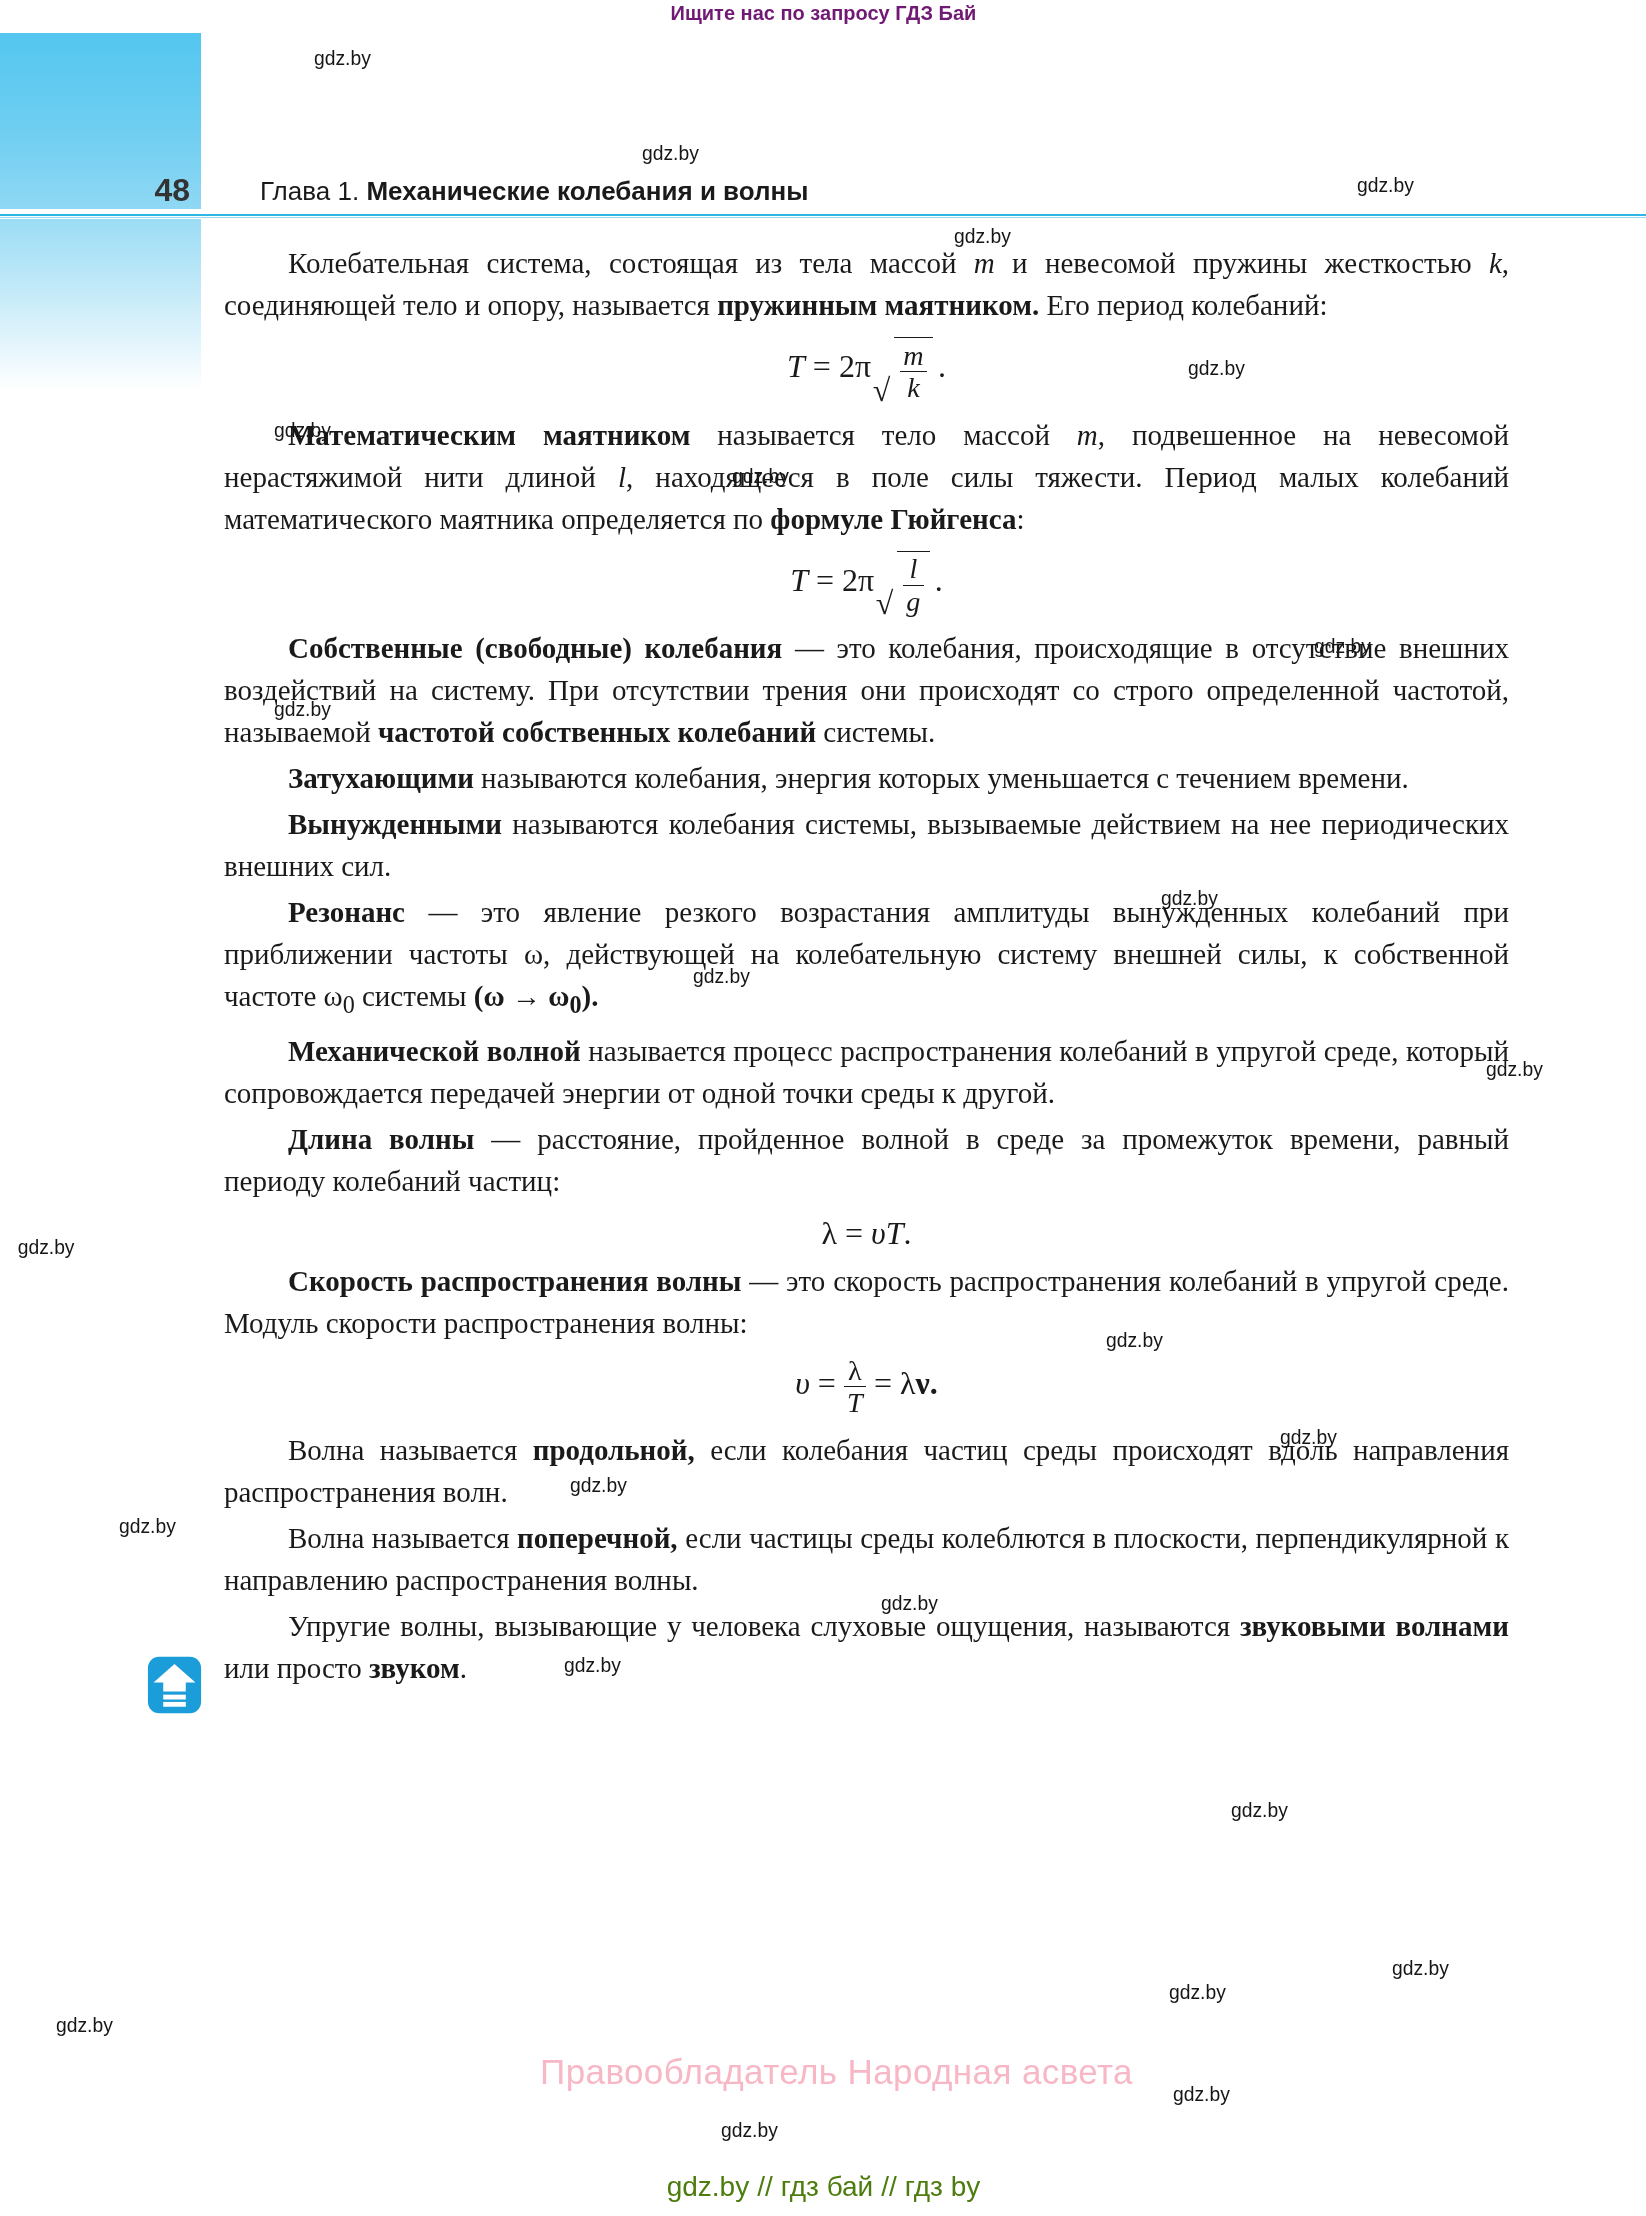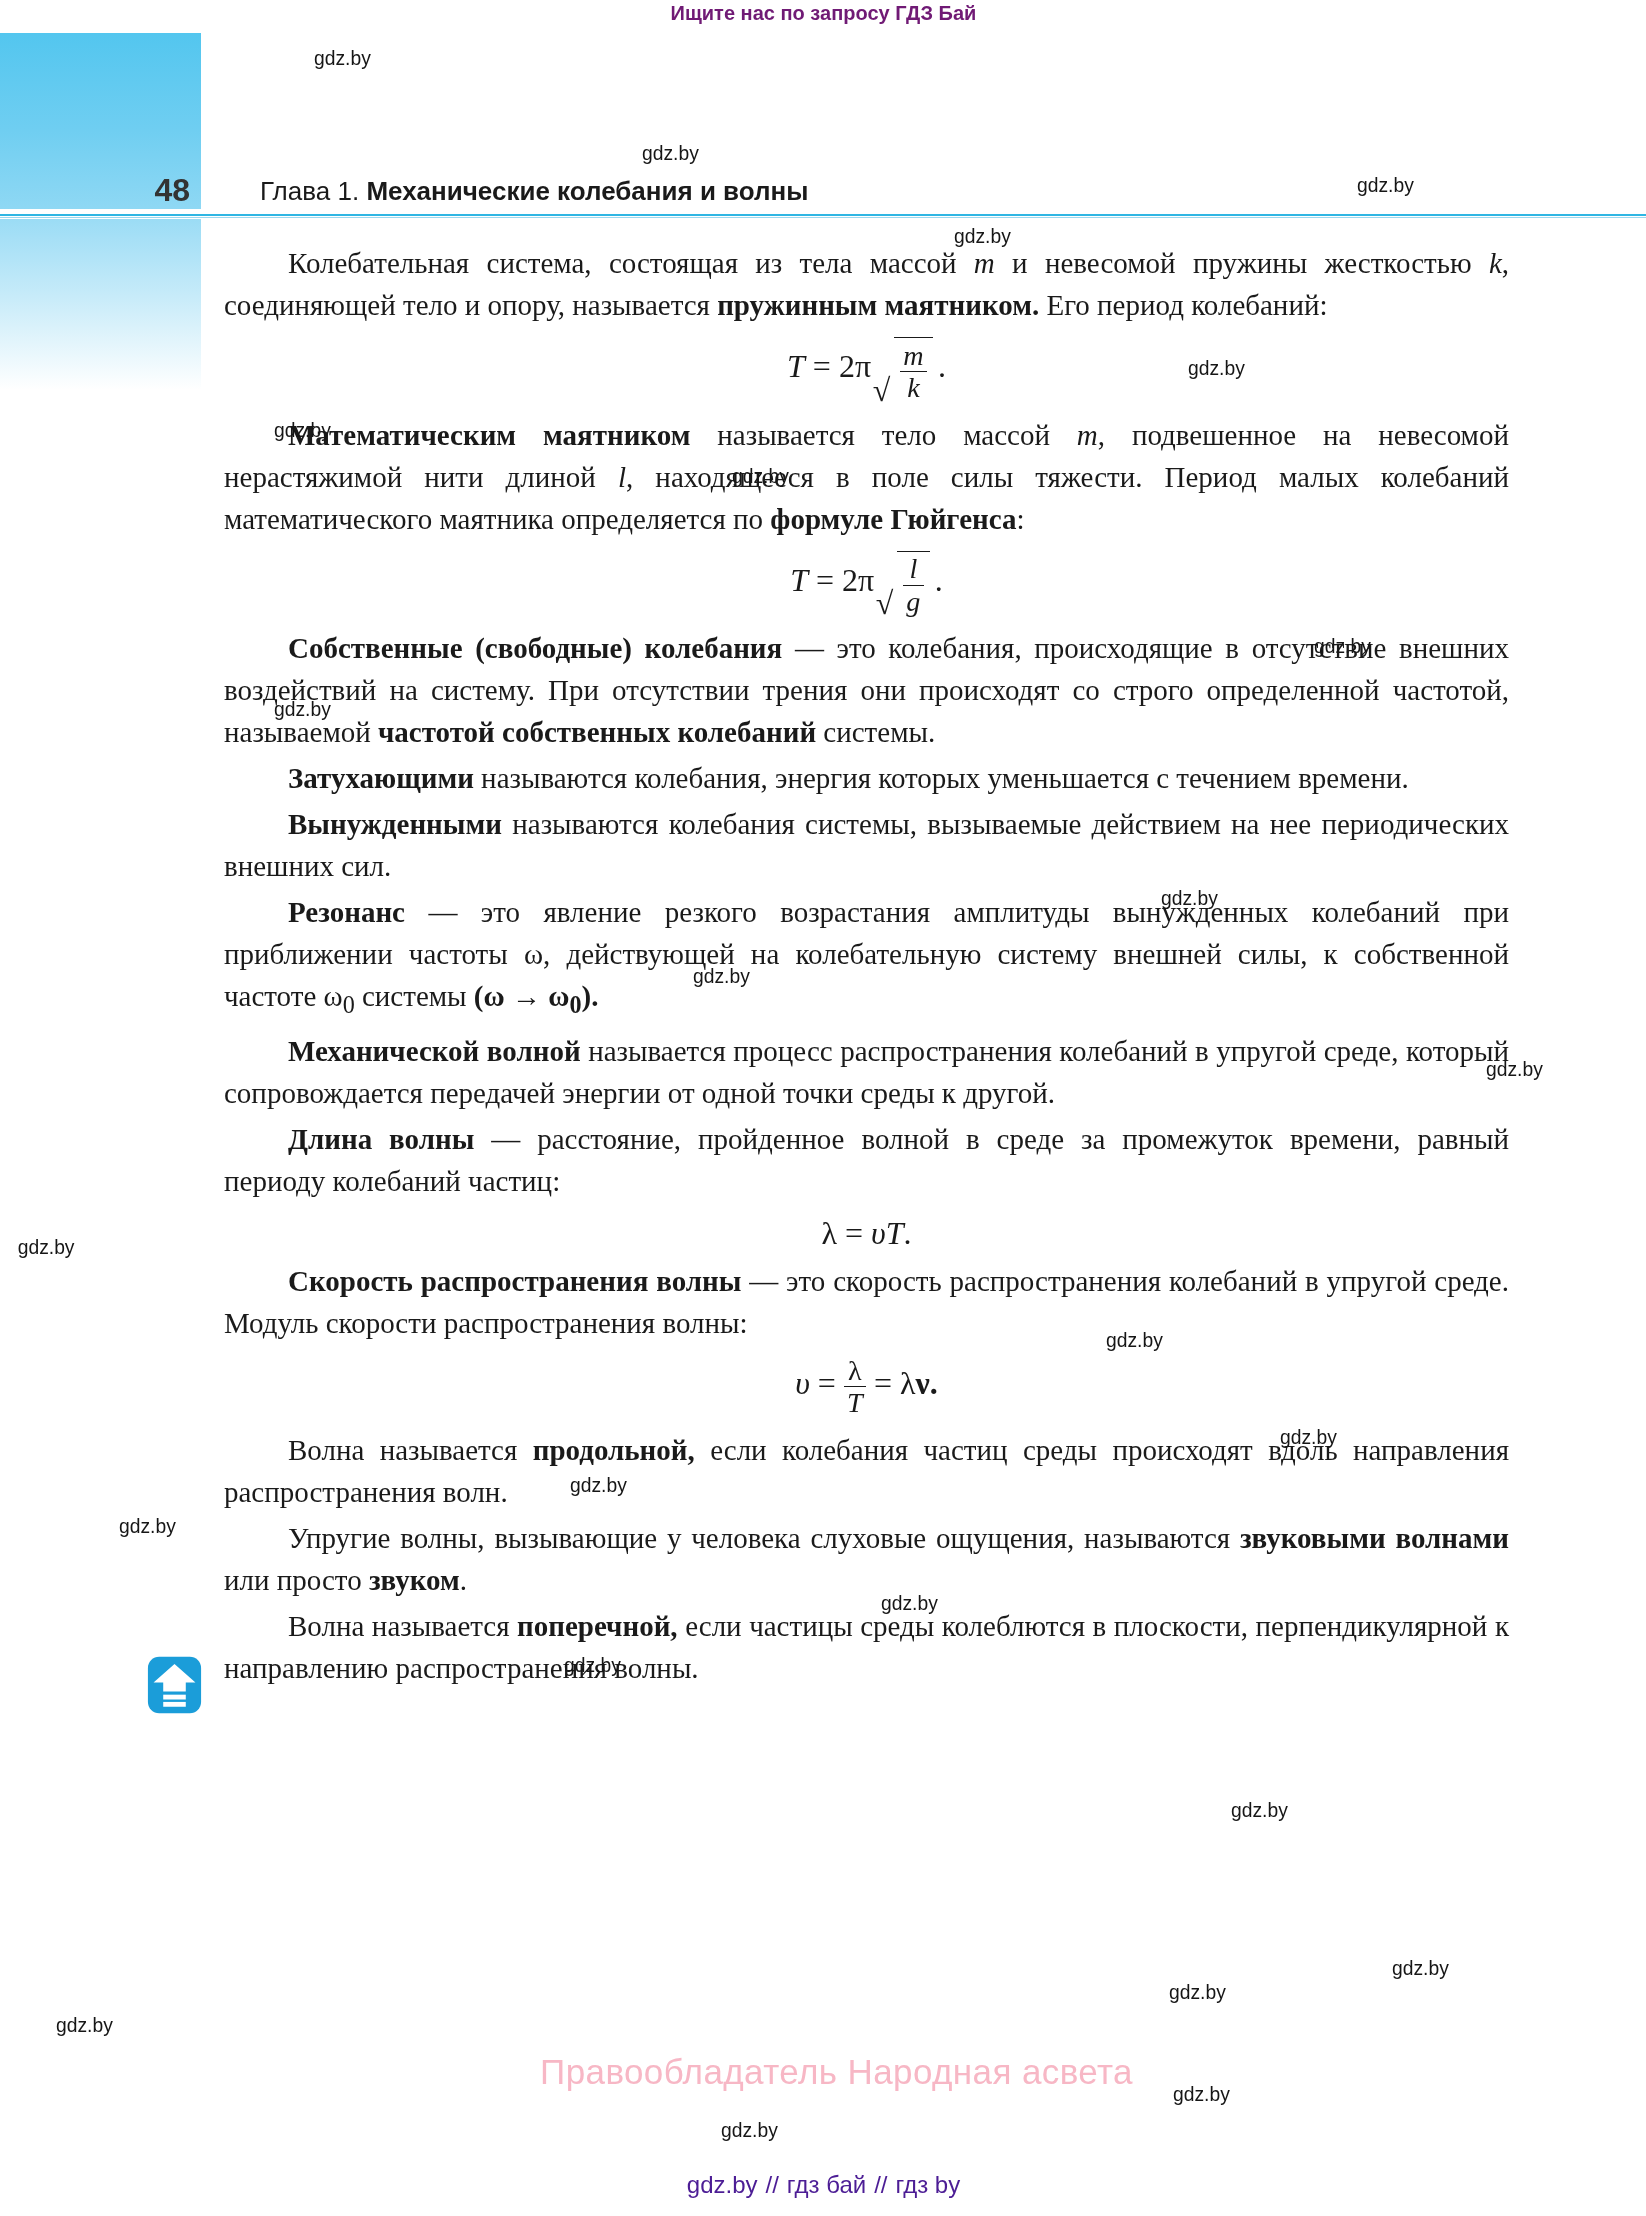--- a/index.html
+++ b/index.html
@@ -190,22 +190,22 @@
     letter-spacing: 0.4px;
     padding-left: 13px;
   }
   .footer-links {
     position: absolute;
     left: 0;
     top: 2171px;
     width: 1647px;
     text-align: center;
     font-family: "Liberation Sans", sans-serif;
-    font-size: 24px;
-    color: #4c1d95;
+    font-size: 28px;
+    color: #4d7c0f;
     white-space: nowrap;
   }
   .footer-links .sep { margin: 0 8px; }
 </style>
 </head>
 <body>
 
 <div id="page">
 
   <div class="promo-banner">Ищите нас по запросу ГДЗ Бай</div>
@@ -260,23 +260,23 @@
     <p class="para"><b>Скорость распространения волны</b><span> — это скорость распространения колебаний в упругой среде. Модуль скорости распространения волны:</span></p>
 
     <div class="formula">
       <span class="fm">
         <span class="it">υ</span><span class="op">=</span><span class="frac"><span class="num">λ</span><span class="den it">T</span></span><span class="op">=</span><span>λ</span><b>ν</b><b>.</b>
       </span>
     </div>
 
     <p class="para"><span>Волна называется </span><b>продольной,</b><span> если колебания частиц среды происходят вдоль направления распространения волн.</span></p>
 
+    <p class="para"><span>Волна называется </span><b>поперечной,</b><span> если частицы среды колеблются в плоскости, перпендикулярной к направлению распространения волны.</span></p>
+
     <p class="para"><span>Упругие волны, вызывающие у человека слуховые ощущения, называются </span><b>звуковыми волнами</b><span> или просто </span><b>звуком</b><span>.</span></p>
-
-    <p class="para"><span>Волна называется </span><b>поперечной,</b><span> если частицы среды колеблются в плоскости, перпендикулярной к направлению распространения волны.</span></p>
 
   </div>
 
   <div class="upload-icon">
     <svg width="55" height="58" viewBox="0 0 68 72" xmlns="http://www.w3.org/2000/svg">
       <rect x="1" y="1" width="66" height="70" rx="14" ry="14" fill="#1b9dd9"></rect>
       <path d="M34 10 L60 33 L48 33 L48 44 L20 44 L20 33 L8 33 Z" fill="#ffffff"></path>
       <rect x="20" y="48" width="28" height="6" fill="#ffffff"></rect>
       <rect x="20" y="57" width="28" height="6" fill="#ffffff"></rect>
     </svg>

